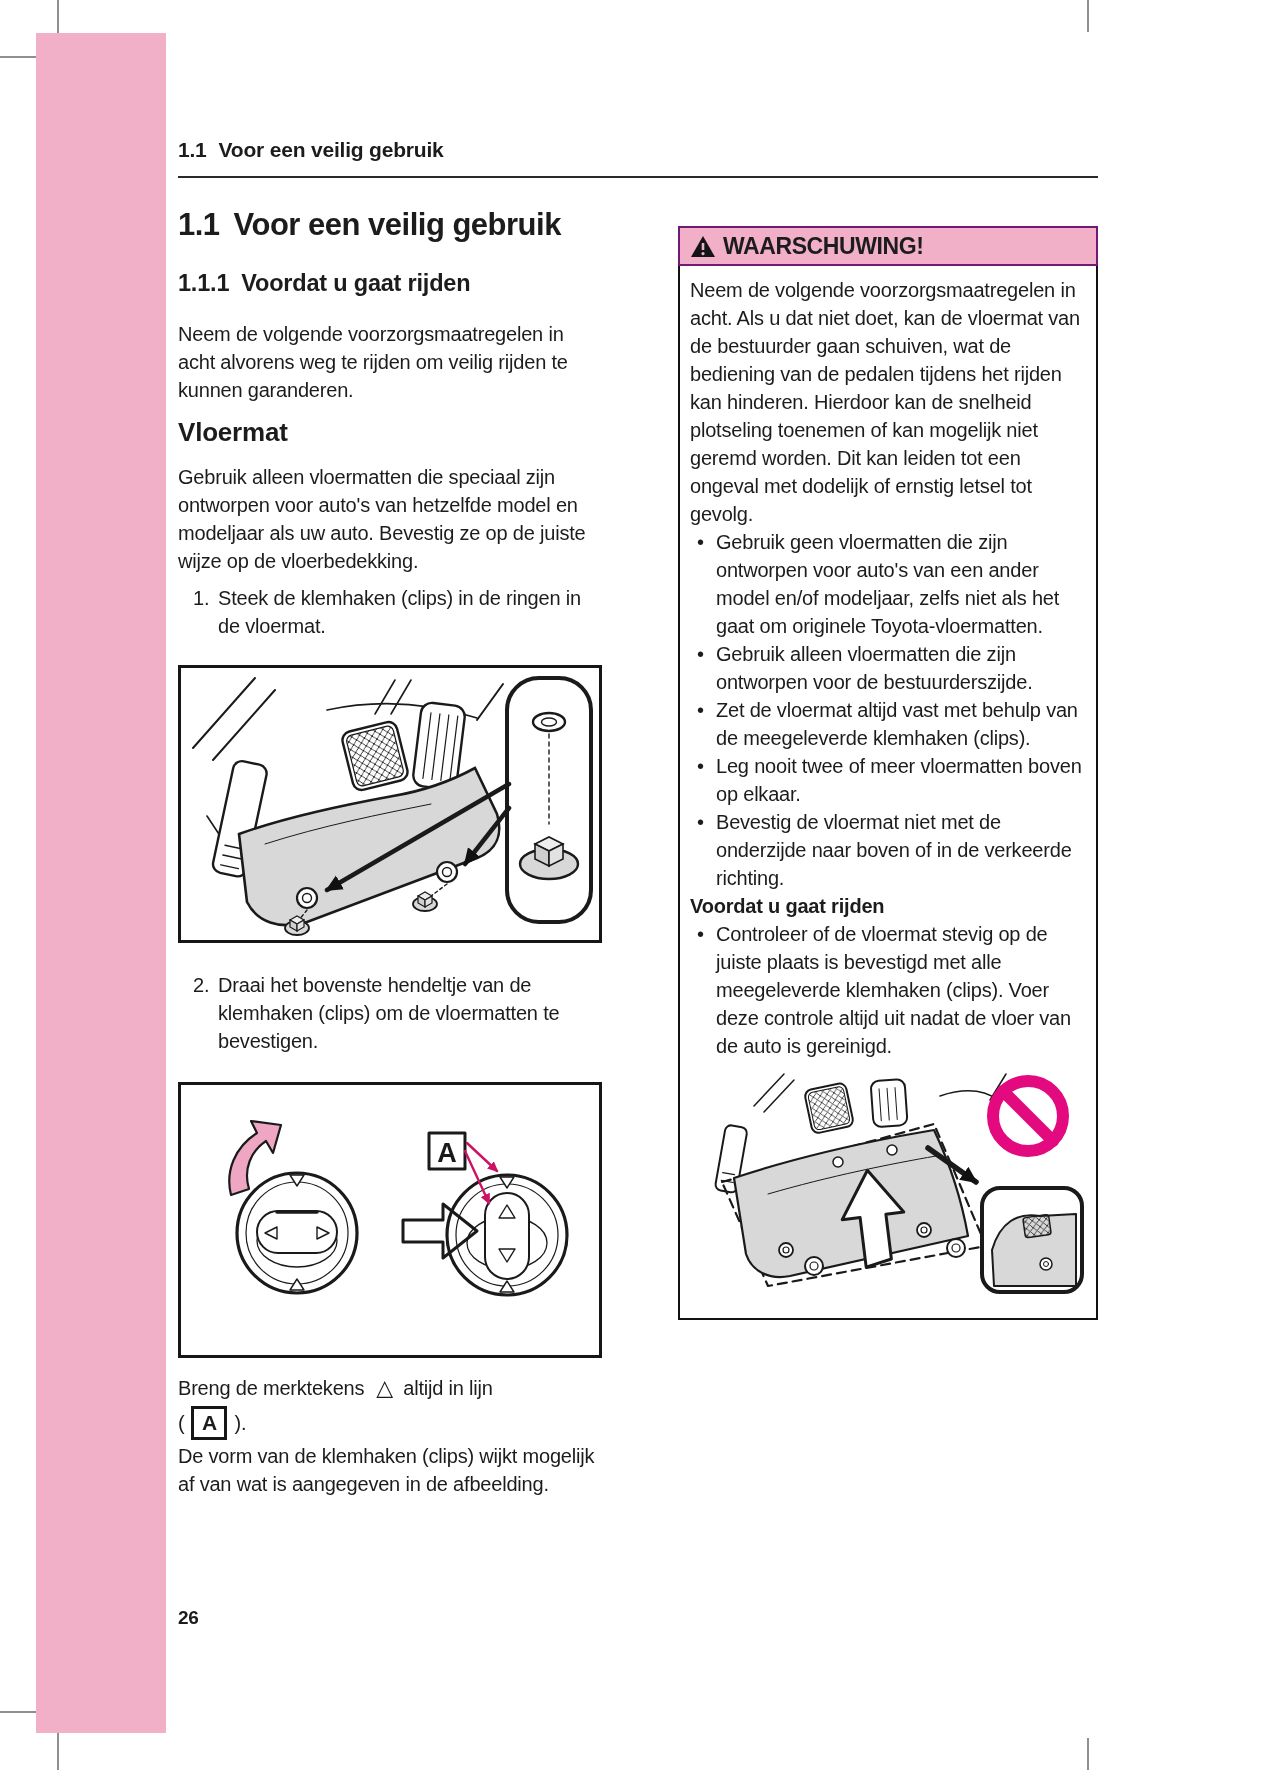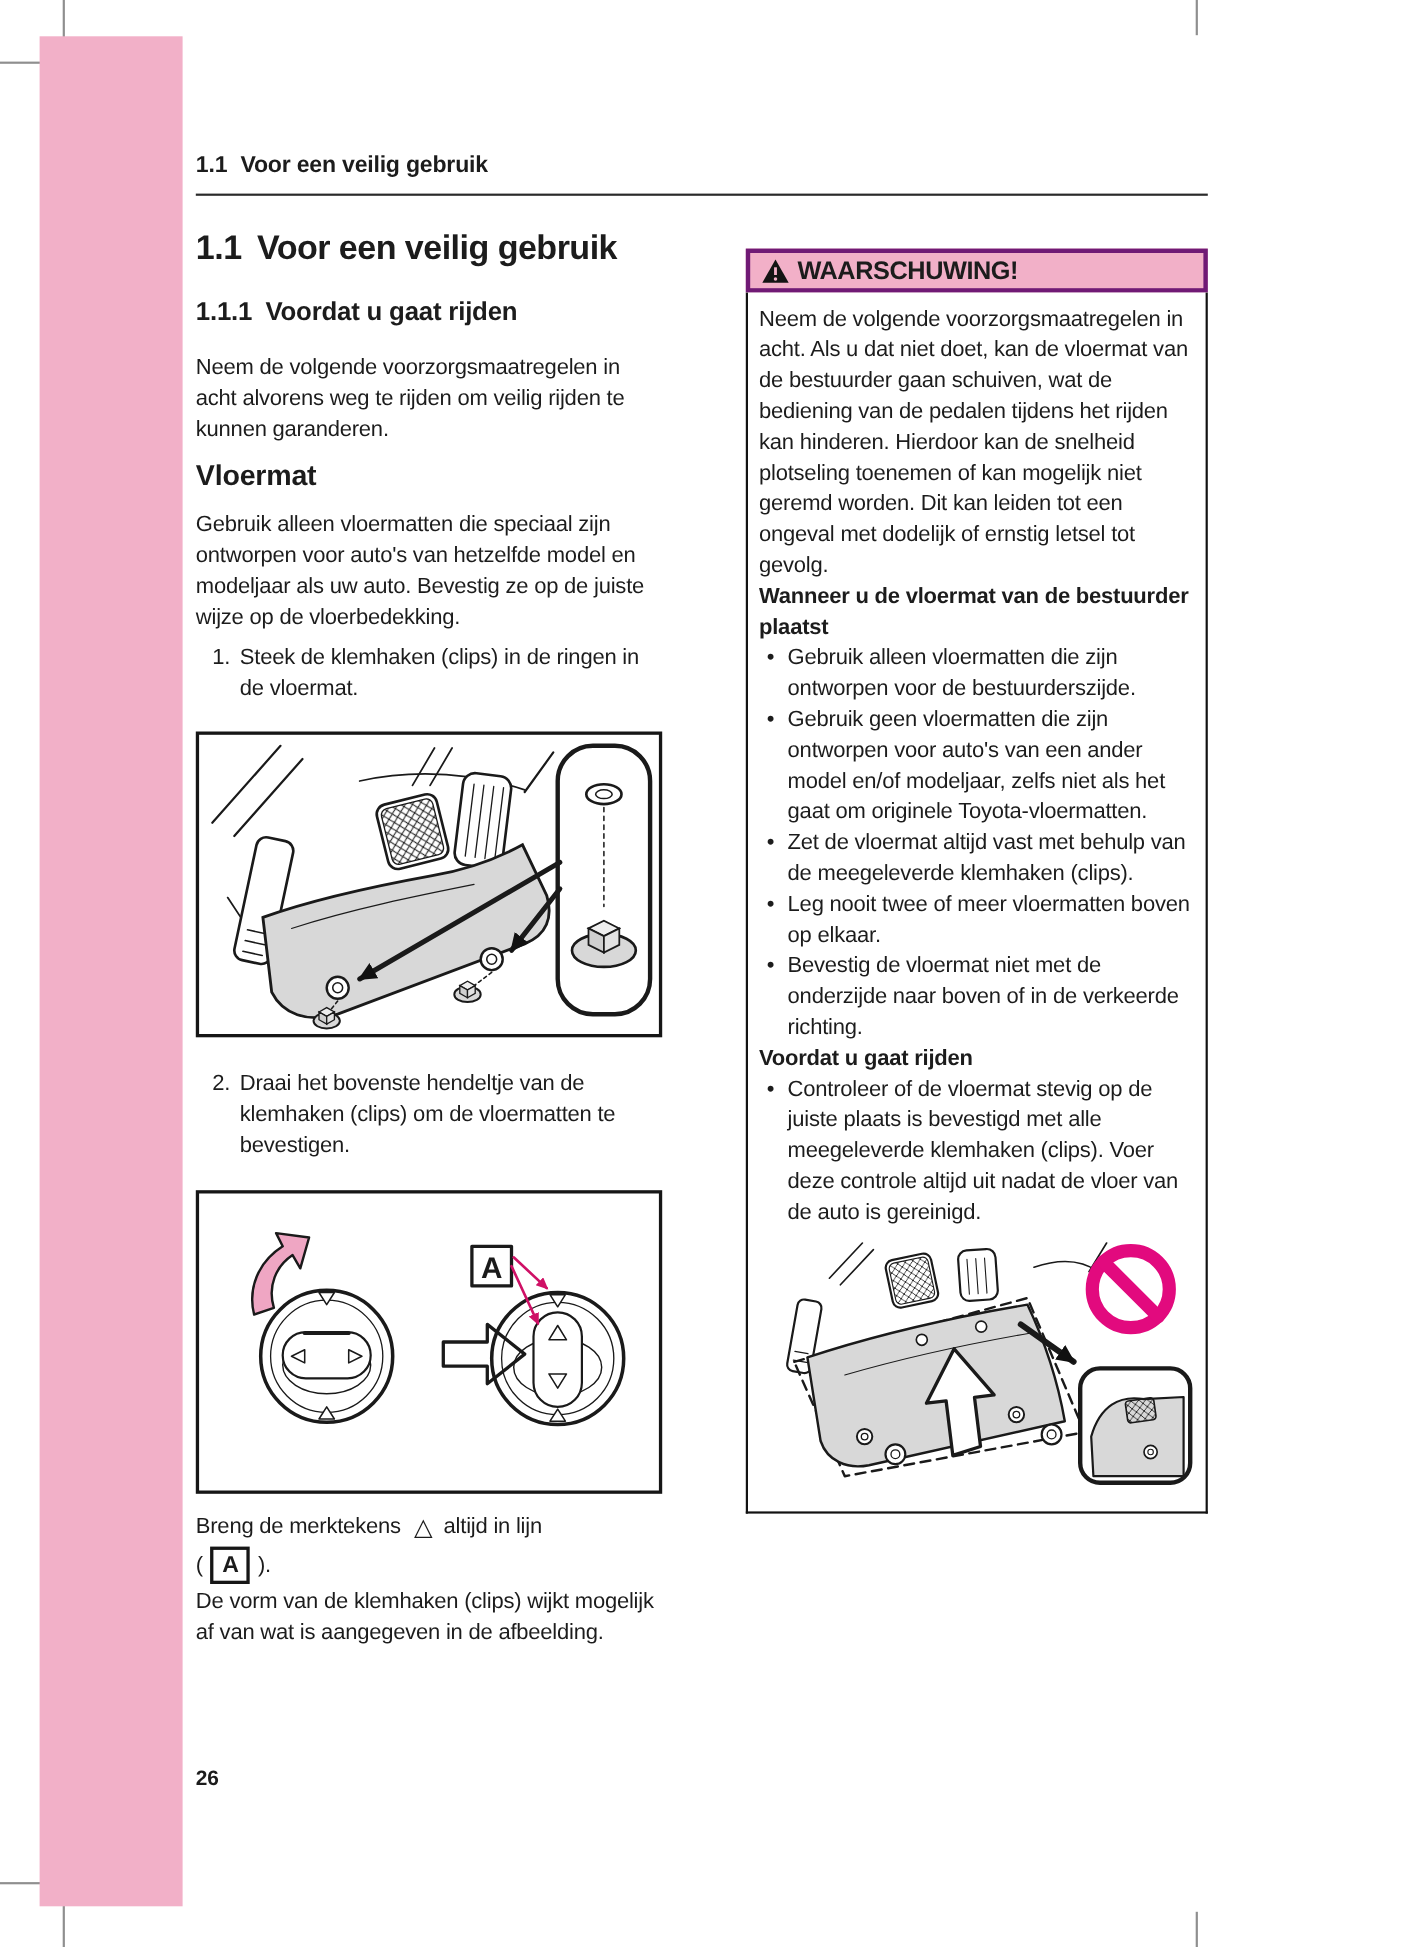--- a/index.html
+++ b/index.html
@@ -39,21 +39,21 @@
   .tri{font-size:22px;margin:0 10px 0 12px;letter-spacing:0;}
   .align-line2{display:flex;align-items:center;margin-top:4px;height:34px;}
   .abox{display:inline-flex;align-items:center;justify-content:center;
         border:3px solid #161616;min-width:22px;height:28px;padding:0 4px;
         font-weight:800;font-size:21px;margin:0 7px;}
   .shape-note{margin-top:2px;font-size:20px;line-height:28px;}
   .page-number{position:absolute;left:178px;top:1607px;font-size:19px;font-weight:800;}
 
   
   .warning{position:absolute;left:678px;top:226px;width:420px;}
-  .warn-header{box-sizing:border-box;height:40px;background:#f2b0c8;border:4px solid #701a75;
+  .warn-header{box-sizing:border-box;height:40px;background:#f2b0c8;border:2px solid #701a75;
         display:flex;align-items:center;gap:7px;padding:0 10px;
         font-size:23px;font-weight:800;letter-spacing:-0.4px;}
   .warn-body{border:2px solid #121212;border-top:none;padding:8px 10px 20px;background:#fff;}
   .w-intro{font-size:20px;line-height:28px;margin:2px 0 0;}
   .w-sub{font-size:20px;line-height:28px;font-weight:700;margin:0;}
   .warn-body ul{margin:0;padding:0;list-style:none;}
   .warn-body li{position:relative;padding-left:26px;font-size:20px;line-height:28px;}
   .warn-body li::before{content:"•";position:absolute;left:7px;top:0;}
   .fig3{margin-top:6px;border:none;width:398px;}
 </style>
@@ -231,24 +231,23 @@
     <div class="warn-header">
       <svg width="26" height="23" viewBox="0 0 26 23">
         <path d="M13 1 L25 22 H1 Z" fill="#141414"></path>
         <rect x="11.7" y="8" width="2.6" height="7" fill="#f2b0c8"></rect>
         <circle cx="13" cy="18.6" r="1.6" fill="#f2b0c8"></circle>
       </svg>
       <span>WAARSCHUWING!</span>
     </div>
     <div class="warn-body">
       <p class="w-intro">Neem de volgende voorzorgsmaatregelen in acht. Als u dat niet doet, kan de vloermat van de bestuurder gaan schuiven, wat de bediening van de pedalen tijdens het rijden kan hinderen. Hierdoor kan de snelheid plotseling toenemen of kan mogelijk niet geremd worden. Dit kan leiden tot een ongeval met dodelijk of ernstig letsel tot gevolg.</p>
-      <p class="w-sub">Wanneer u de vloermat van de bestuurder plaatst</p>
       <ul>
+        <li>Gebruik geen vloermatten die zijn ontworpen voor auto's van een ander model en/of modeljaar, zelfs niet als het gaat om originele Toyota-vloermatten.</li>
         <li>Gebruik alleen vloermatten die zijn ontworpen voor de bestuurderszijde.</li>
-        <li>Gebruik geen vloermatten die zijn ontworpen voor auto's van een ander model en/of modeljaar, zelfs niet als het gaat om originele Toyota-vloermatten.</li>
         <li>Zet de vloermat altijd vast met behulp van de meegeleverde klemhaken (clips).</li>
         <li>Leg nooit twee of meer vloermatten boven op elkaar.</li>
         <li>Bevestig de vloermat niet met de onderzijde naar boven of in de verkeerde richting.</li>
       </ul>
       <p class="w-sub">Voordat u gaat rijden</p>
       <ul>
         <li>Controleer of de vloermat stevig op de juiste plaats is bevestigd met alle meegeleverde klemhaken (clips). Voer deze controle altijd uit nadat de vloer van de auto is gereinigd.</li>
       </ul>
 
       <figure class="fig3">

